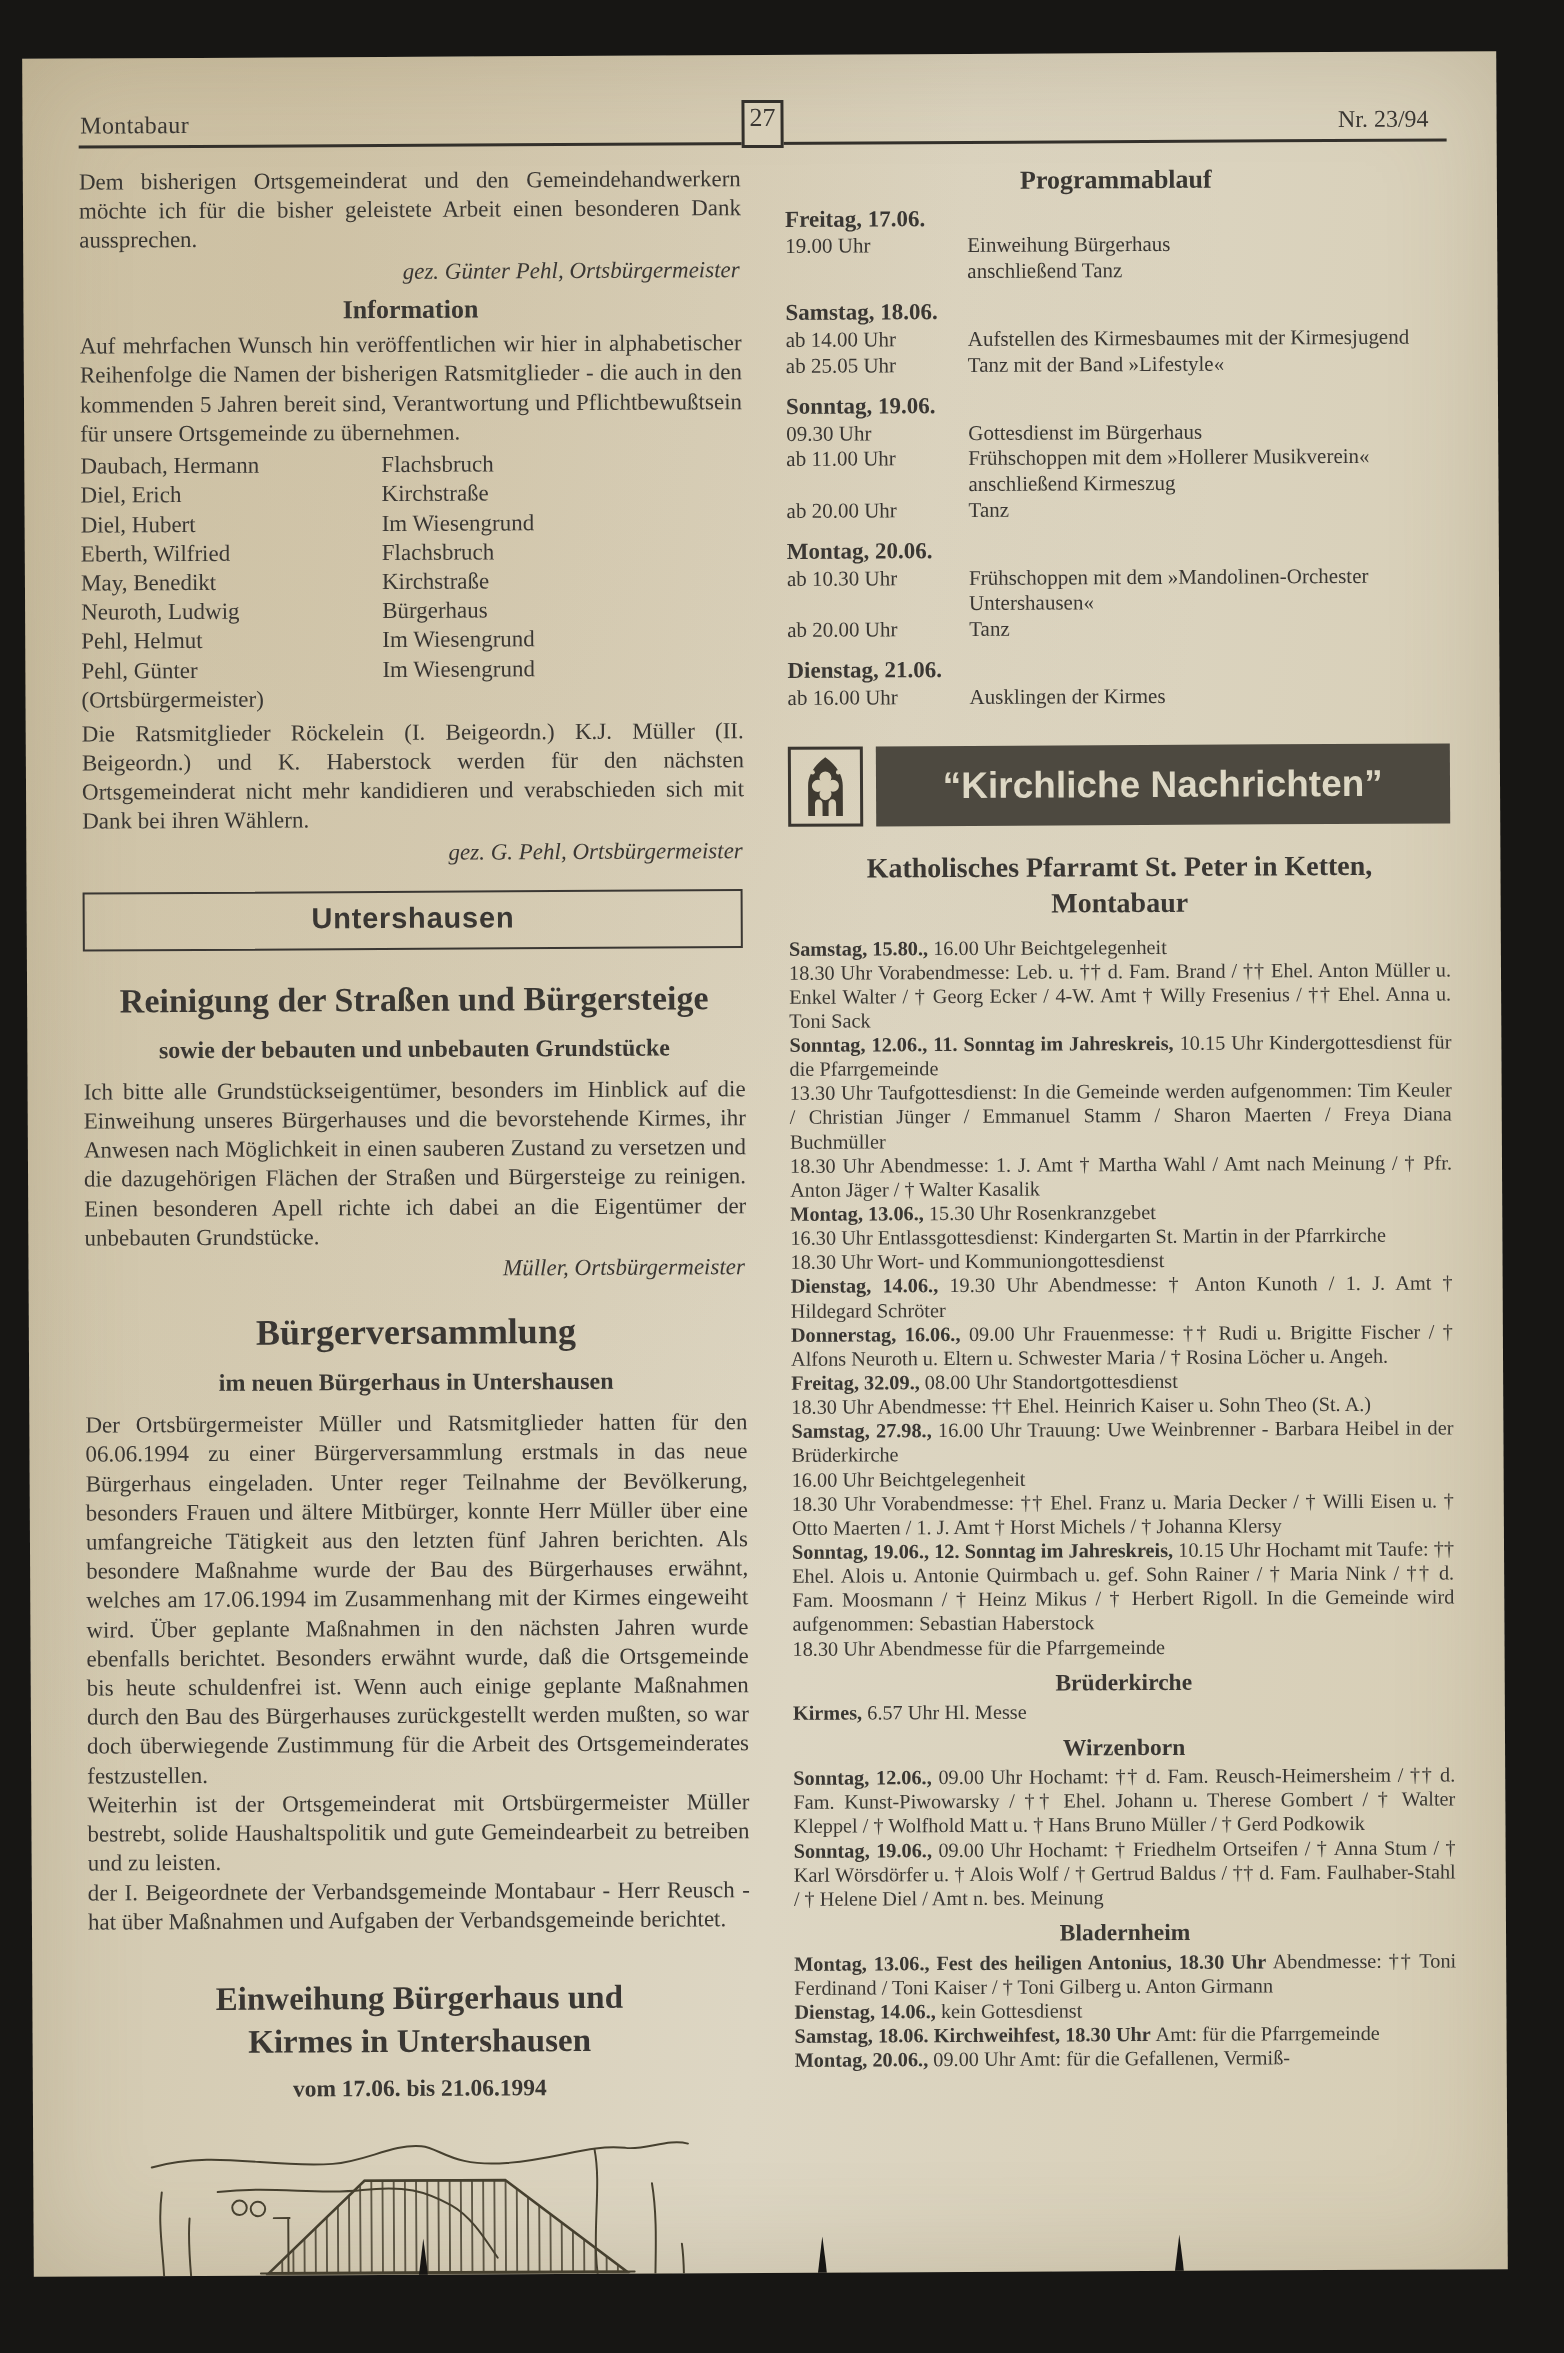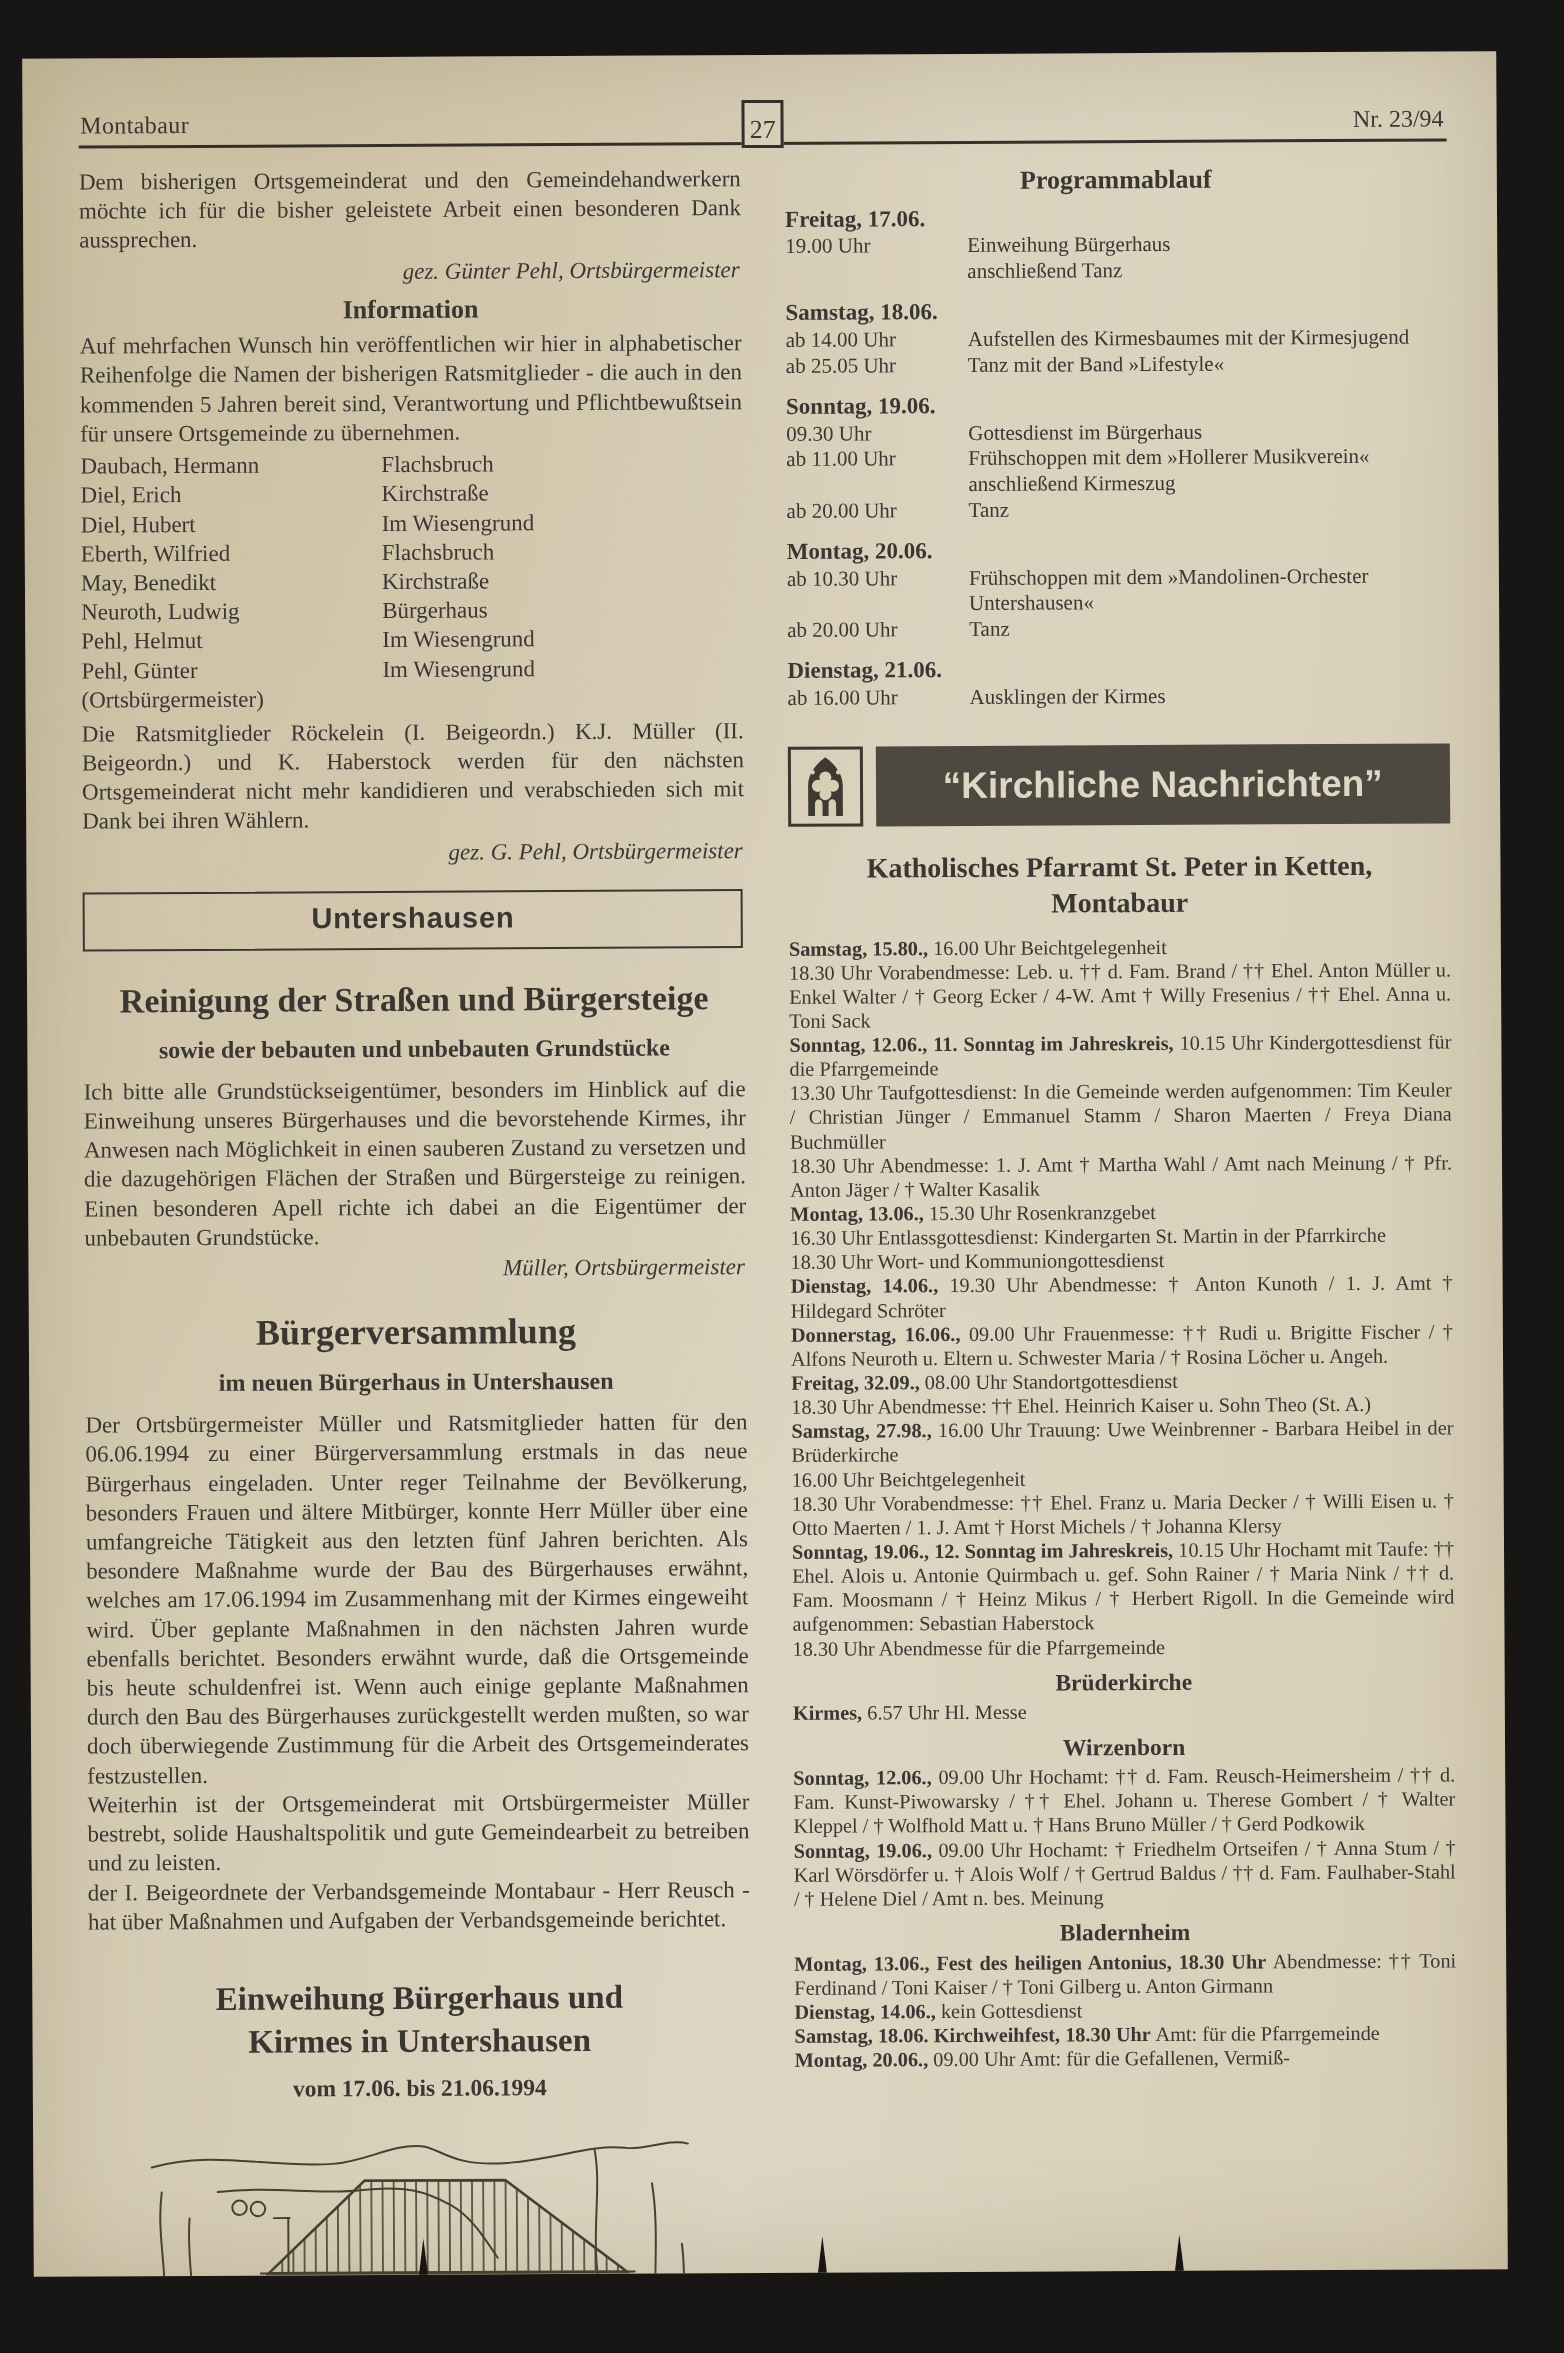--- a/index.html
+++ b/index.html
@@ -16,25 +16,25 @@
       linear-gradient(97deg,#d0c6ab 0%,#d7ceb7 28%,#ddd6c3 55%,#d6cdb4 100%);
     box-shadow: inset 0 0 110px rgba(110,90,55,.22);
     transform:rotate(-0.3deg);
     overflow:hidden;
   }
   .page-inner{padding:31px 50px 0 56px;position:relative;}
 
   
   header{position:relative;height:56px;border-bottom:3.9px solid #33302b;}
   .hdr-left{position:absolute;left:1.6px;bottom:6.3px;font-size:24px;letter-spacing:0.4px;}
-  .hdr-right{position:absolute;right:3px;bottom:6.3px;font-size:24px;}
+  .hdr-right{position:absolute;right:18px;bottom:6.3px;font-size:24px;}
   .pagenum-box{
     position:absolute;left:50%;transform:translateX(-50%);bottom:-6.3px;
     width:36px;height:42px;border:3.1px solid #33302b;background:#d8cfb8;
-    display:flex;align-items:flex-end;justify-content:center;font-size:26px;z-index:2;
+    display:flex;align-items:flex-start;justify-content:center;font-size:26px;z-index:2;
   }
 
   .cols{display:flex;gap:44px;margin-top:19px;}
   .col{width:662px;}
 
   
   .body{font-size:23px;line-height:1.27;margin:0;}
   .just{text-align:justify;}
   .sig{font-style:italic;font-size:23px;line-height:1.3;text-align:right;margin:3.1px 1.6px 4.7px 0;}
   .h-center{font-weight:bold;font-size:26px;line-height:1.2;text-align:center;margin:7.8px 0 4.7px;}

